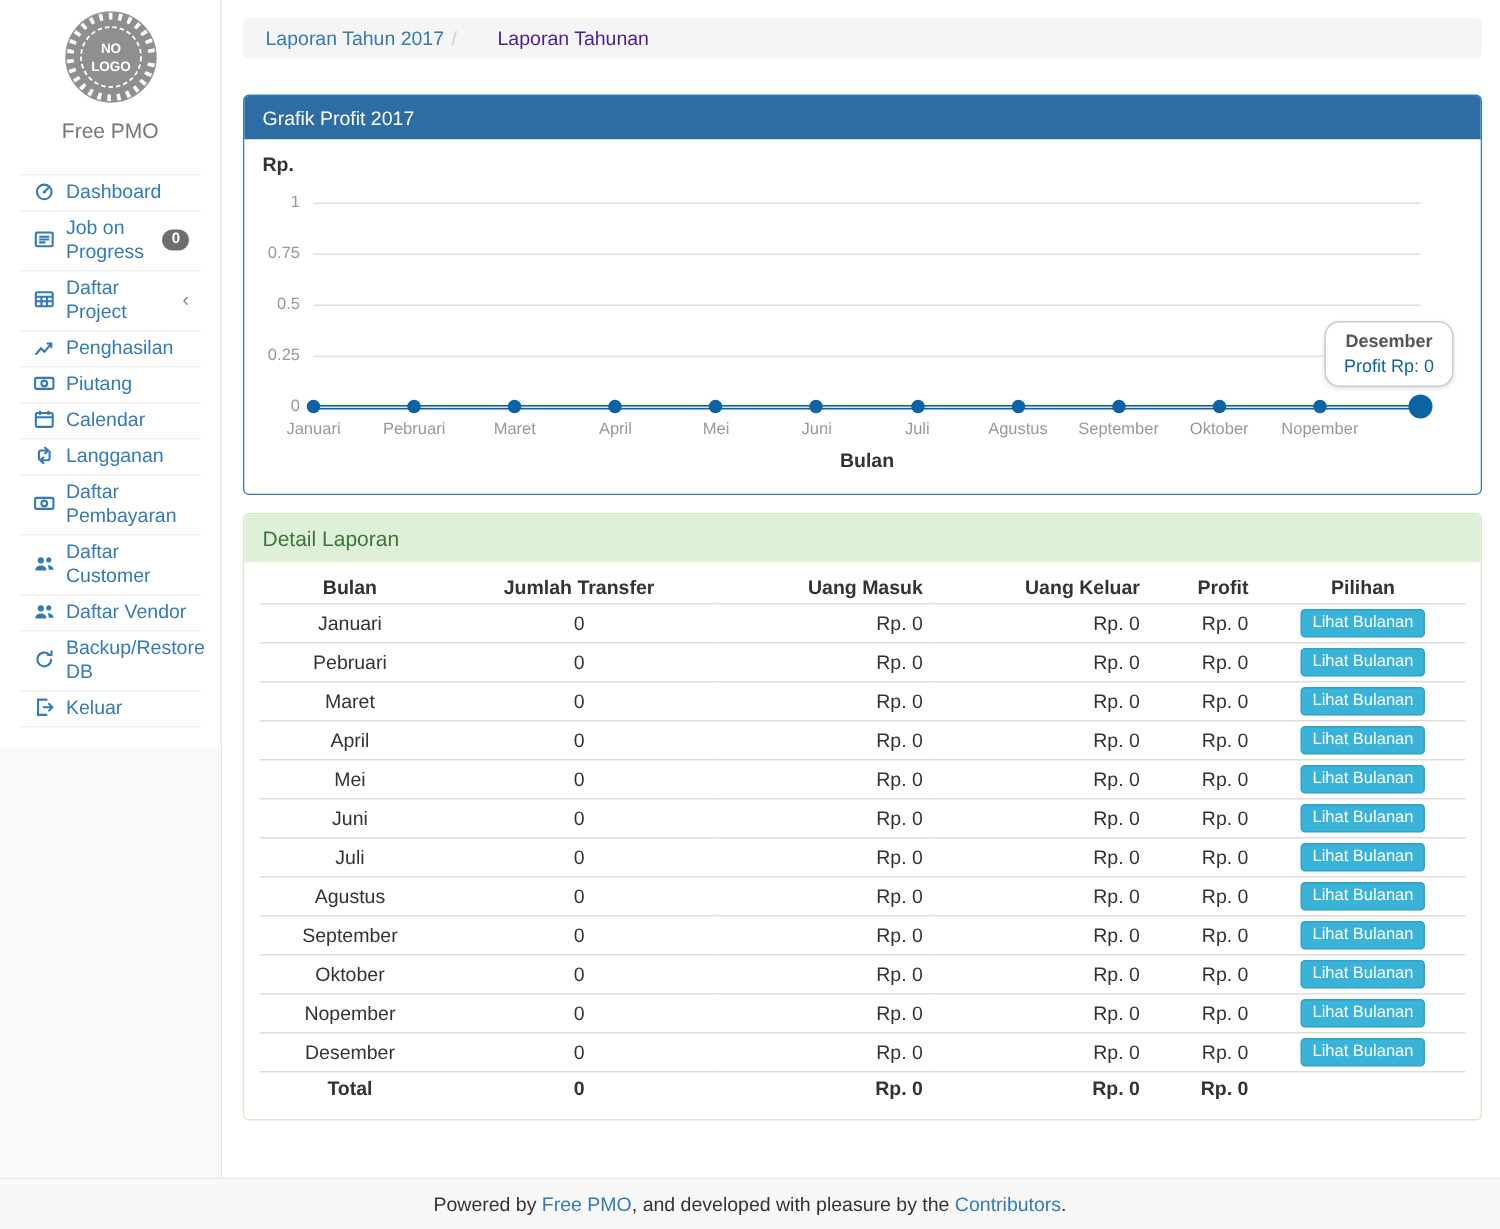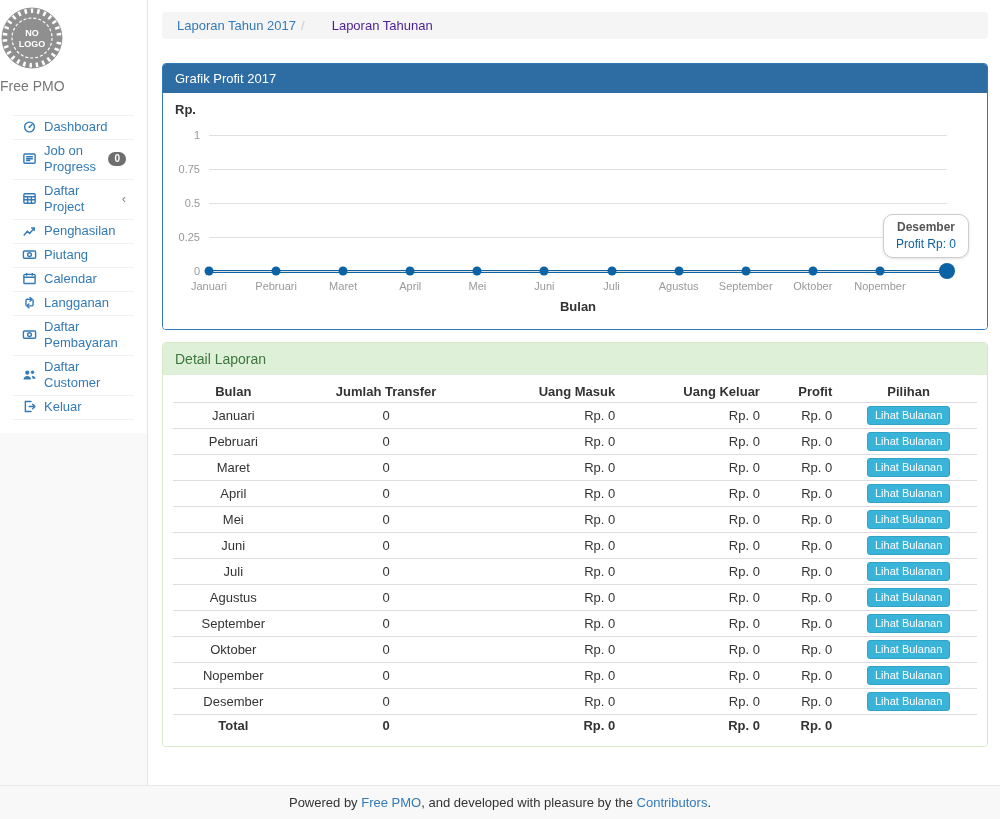--- a/index.html
+++ b/index.html
@@ -10,21 +10,21 @@
     font-family:"Liberation Sans", sans-serif;
     color:#333; overflow:hidden;
   }
   .layout { display:flex; height:785px; }
 
   
   aside.sidebar {
     width:148px; background:#fff; border-right:1px solid #e4e4e4;
     display:flex; flex-direction:column; flex-shrink:0;
   }
-  .logo-area { padding:6px 0 8px; text-align:left; }
+  .logo-area { padding:6px 0 8px; text-align:center; }
   .brand { color:#777; font-size:14px; margin-top:4px; }
   ul.menu { list-style:none; margin:0; padding:13px; }
   ul.menu li {
     display:flex; align-items:center; gap:6px;
     padding:3px 8px 4px 9px; border-top:1px solid #f0f0f0;
     color:#337ab7; font-size:13px; cursor:pointer; line-height:16px;
   }
   ul.menu li:last-child { border-bottom:1px solid #f0f0f0; }
   ul.menu .ico { width:16px; height:16px; flex-shrink:0; display:inline-flex; }
   ul.menu .ico svg { width:15px; height:15px; stroke:#337ab7; fill:none; stroke-width:1.5; }
@@ -215,20 +215,40 @@
         <li>
           <span class="ico">
             <svg viewBox="0 0 16 16">
               <circle cx="5.6" cy="6" r="2.2" fill="#337ab7" stroke="none"></circle>
               <path d="M1.6 13.2c0-2.3 1.8-3.6 4-3.6s4 1.3 4 3.6z" fill="#337ab7" stroke="none"></path>
               <circle cx="11.2" cy="5.6" r="1.8" fill="#337ab7" stroke="none"></circle>
               <path d="M10.6 9.3c2.1.2 3.9 1.4 3.9 3.3h-3.2z" fill="#337ab7" stroke="none"></path>
             </svg>
           </span>
           <span>Daftar Customer</span>
+        </li>
+        <li>
+          <span class="ico">
+            <svg viewBox="0 0 16 16">
+              <circle cx="5.6" cy="6" r="2.2" fill="#337ab7" stroke="none"></circle>
+              <path d="M1.6 13.2c0-2.3 1.8-3.6 4-3.6s4 1.3 4 3.6z" fill="#337ab7" stroke="none"></path>
+              <circle cx="11.2" cy="5.6" r="1.8" fill="#337ab7" stroke="none"></circle>
+              <path d="M10.6 9.3c2.1.2 3.9 1.4 3.9 3.3h-3.2z" fill="#337ab7" stroke="none"></path>
+            </svg>
+          </span>
+          <span>Daftar Vendor</span>
+        </li>
+        <li>
+          <span class="ico">
+            <svg viewBox="0 0 16 16">
+              <path d="M12.9 8.2a4.9 4.9 0 1 1-1.5-3.6" stroke-linecap="round"></path>
+              <path d="M13.2 2.4v2.6h-2.6" stroke-linecap="round" stroke-linejoin="round"></path>
+            </svg>
+          </span>
+          <span>Backup/Restore DB</span>
         </li>
         <li>
           <span class="ico">
             <svg viewBox="0 0 16 16">
               <path d="M9.6 13.4H3.6V2.6h6" stroke-linecap="round"></path>
               <path d="M7.6 8h6.2M11.4 5.6L13.8 8l-2.4 2.4" stroke-linecap="round" stroke-linejoin="round"></path>
             </svg>
           </span>
           <span>Keluar</span>
         </li>

